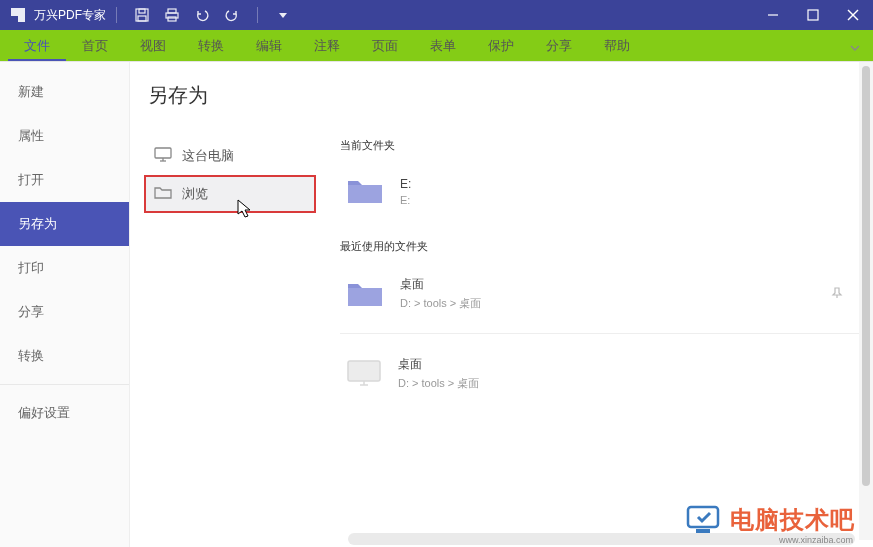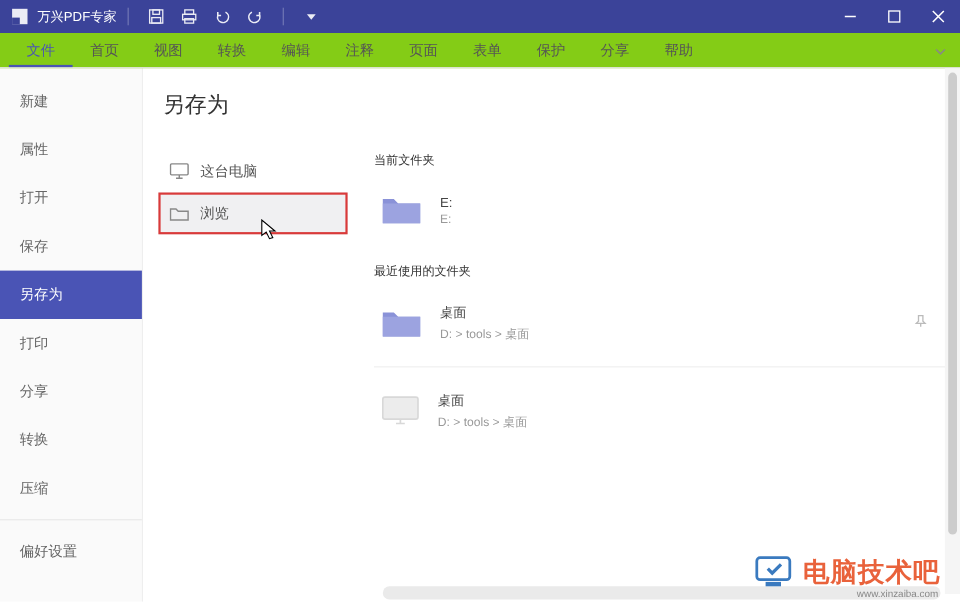--- a/index.html
+++ b/index.html
@@ -127,21 +127,21 @@
       padding: 20px 14px;
     }
     .page-title {
       font-size: 20px;
       color: #333;
       margin-bottom: 28px;
       margin-left: 4px;
     }
     .loc-item {
       display: flex;
-      align-items: center;
+      align-items: flex-start;
       padding: 10px 10px;
       font-size: 13px;
       color: #555;
       cursor: pointer;
       gap: 10px;
     }
     .loc-item.highlighted {
       border: 2px solid #d93a3a;
       padding: 8px 8px;
     }
@@ -342,26 +342,24 @@
       </svg>
   </div>
 </div>
 
 <div class="main">
 
   <div class="file-sidebar">
     <div class="fs-item">新建</div>
     <div class="fs-item">属性</div>
     <div class="fs-item">打开</div>
-    <div class="fs-item">保存</div>
     <div class="fs-item active">另存为</div>
     <div class="fs-item">打印</div>
     <div class="fs-item">分享</div>
     <div class="fs-item">转换</div>
-    <div class="fs-item">压缩</div>
     <div class="fs-divider"></div>
     <div class="fs-item">偏好设置</div>
   </div>
 
   <div class="content">
 
     <div class="save-left">
       <div class="page-title">另存为</div>
       <div class="loc-item">
         <span class="loc-icon">

